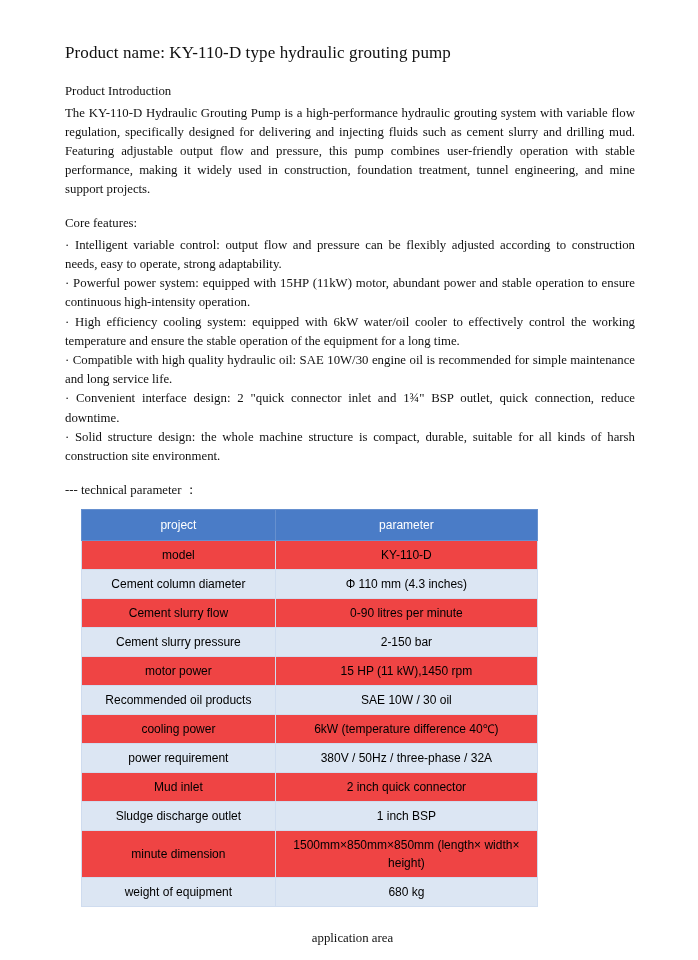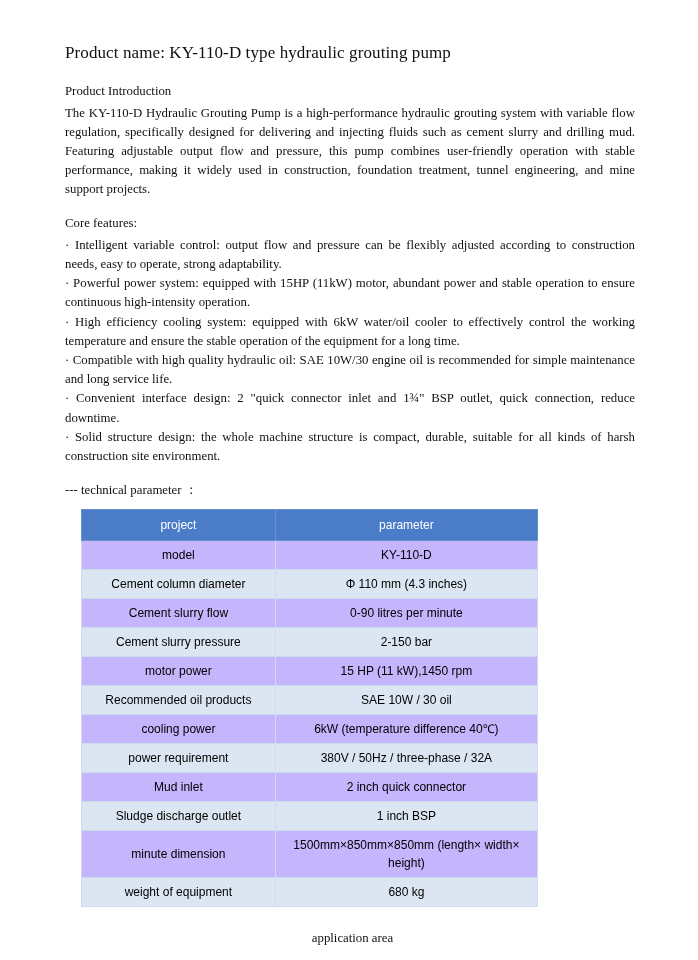--- a/index.html
+++ b/index.html
@@ -26,21 +26,21 @@
     table-layout:fixed;
   }
   .param-table col.c1{width:42.5%;}
   .param-table col.c2{width:57.5%;}
   .param-table th{
     background:#4a7cc7;color:#ffffff;font-weight:400;
     padding:6px 4px;border:1px solid #6690cf;text-align:center;
   }
   .param-table td{
     padding:5px 4px;text-align:center;
-    border:1px solid #cfdcef;background:#c4b5fd;
+    border:1px solid #cfdcef;background:#ef4444;
   }
   .param-table tbody tr:nth-child(even) td{background:#dce6f3;}
   .app-heading{margin:22px 0 3px 0;padding-left:5px;text-align:center;}
   .app-item{margin:16px;}
 </style>
 </head>
 <body>
 
 <div class="page">
 

